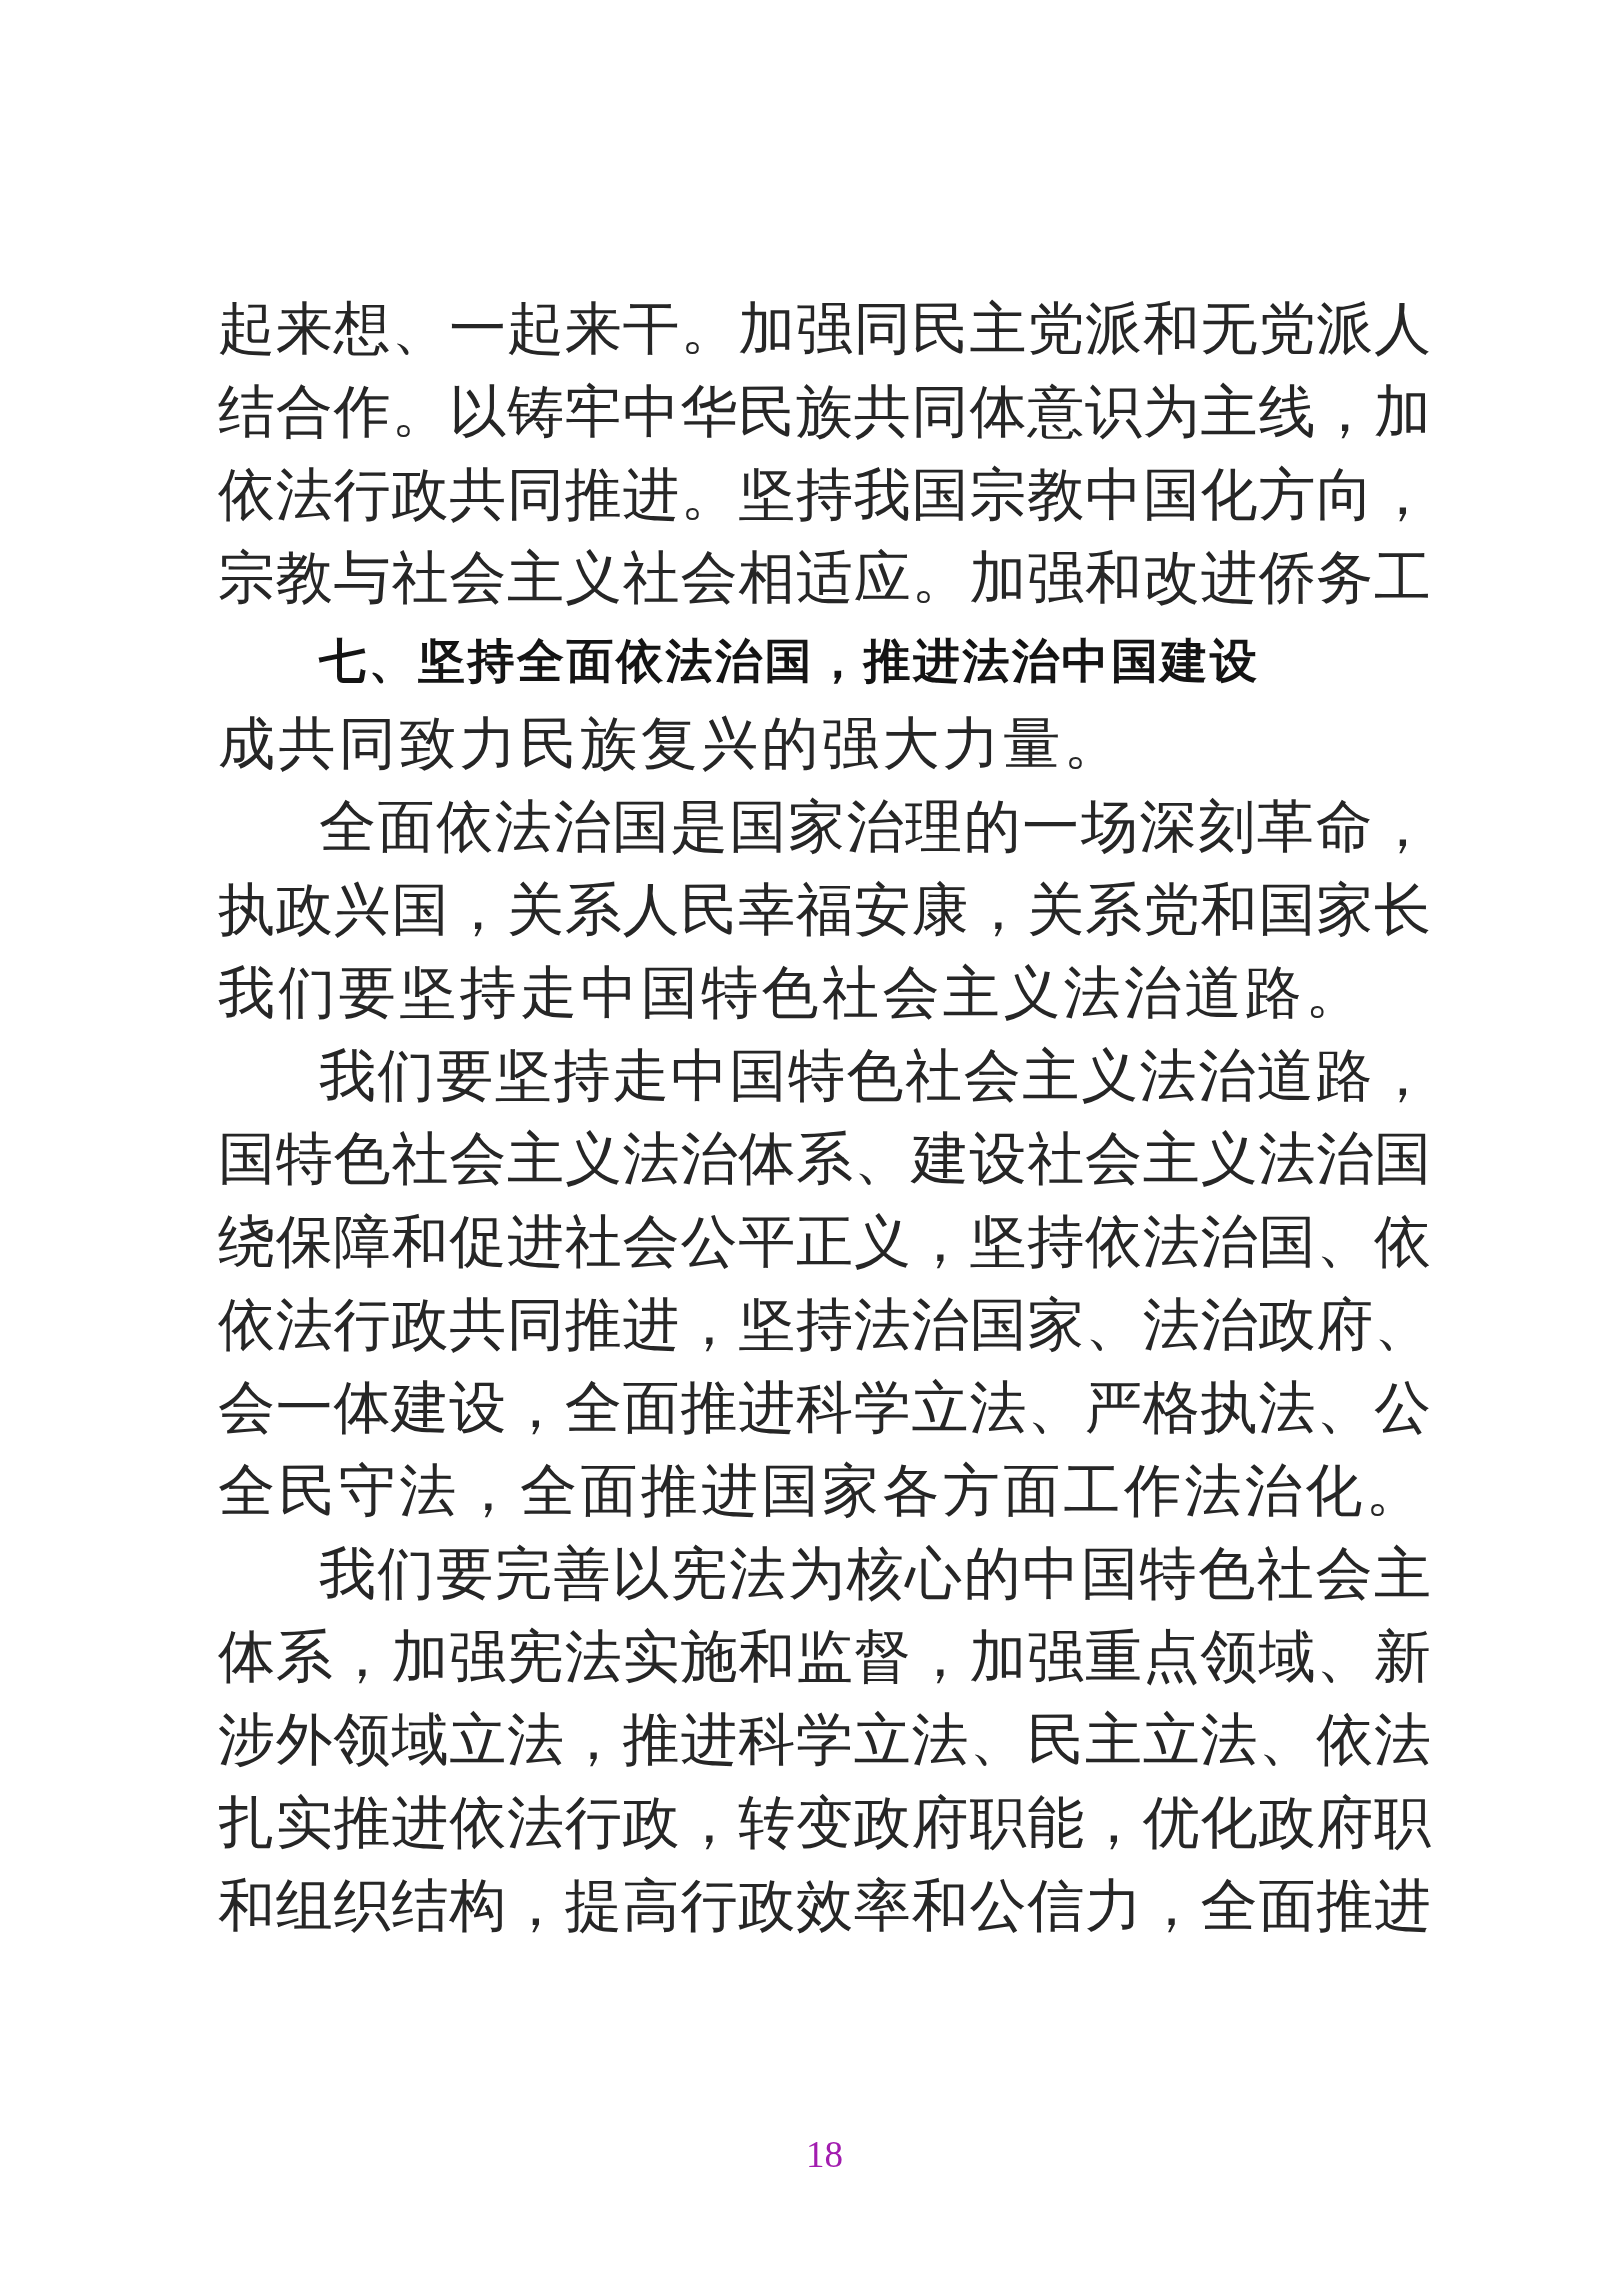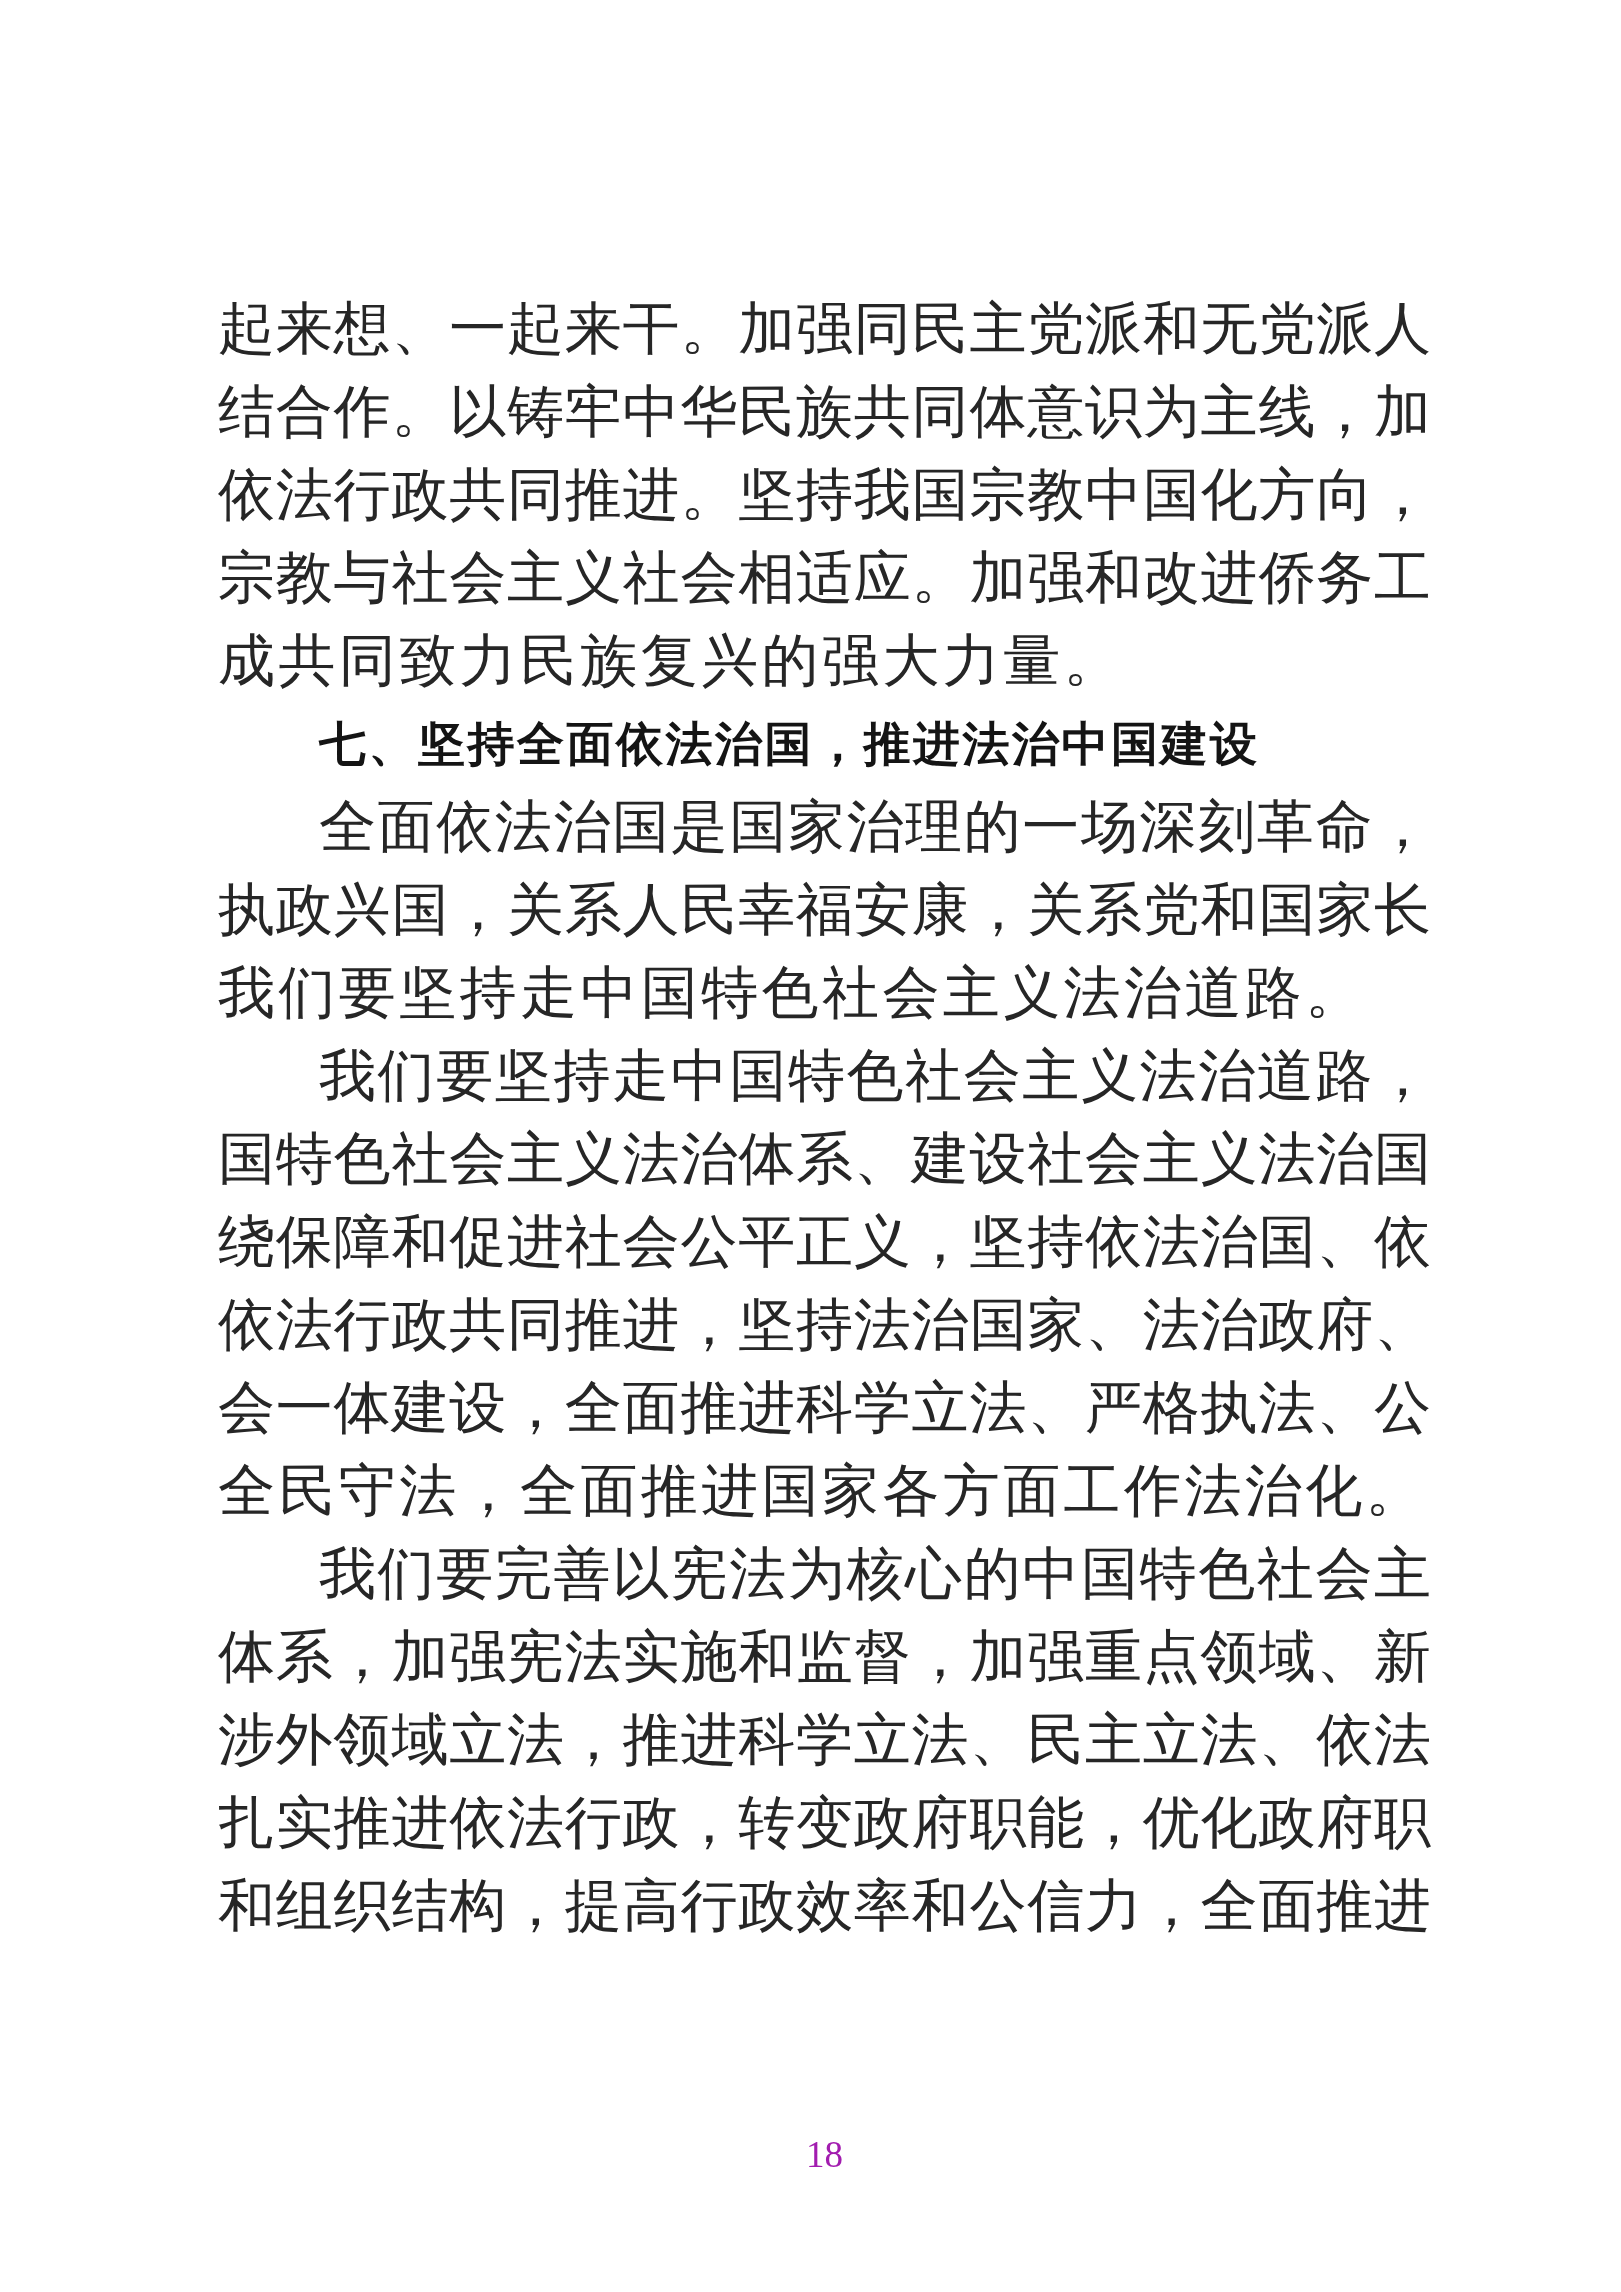--- a/index.html
+++ b/index.html
@@ -68,22 +68,22 @@
 </style>
 </head>
 <body>
 
 <div class="sheet">
   <div class="text-block" id="lines-container">
       <div class="line">起来想、一起来干。加强同民主党派和无党派人士的团</div>
       <div class="line">结合作。以铸牢中华民族共同体意识为主线，加强和改</div>
       <div class="line">依法行政共同推进。坚持我国宗教中国化方向，积极引导</div>
       <div class="line">宗教与社会主义社会相适应。加强和改进侨务工作，形</div>
+      <div class="line heading indent para-end">七、坚持全面依法治国，推进法治中国建设</div>
       <div class="line para-end">成共同致力民族复兴的强大力量。</div>
-      <div class="line heading indent para-end">七、坚持全面依法治国，推进法治中国建设</div>
       <div class="line indent">全面依法治国是国家治理的一场深刻革命，关系党</div>
       <div class="line">执政兴国，关系人民幸福安康，关系党和国家长治久安。</div>
       <div class="line para-end">我们要坚持走中国特色社会主义法治道路。</div>
       <div class="line indent">我们要坚持走中国特色社会主义法治道路，建设中</div>
       <div class="line">国特色社会主义法治体系、建设社会主义法治国家，围</div>
       <div class="line">绕保障和促进社会公平正义，坚持依法治国、依法执政、</div>
       <div class="line">依法行政共同推进，坚持法治国家、法治政府、法治社</div>
       <div class="line">会一体建设，全面推进科学立法、严格执法、公正司法、</div>
       <div class="line para-end">全民守法，全面推进国家各方面工作法治化。</div>
       <div class="line indent">我们要完善以宪法为核心的中国特色社会主义法律</div>

